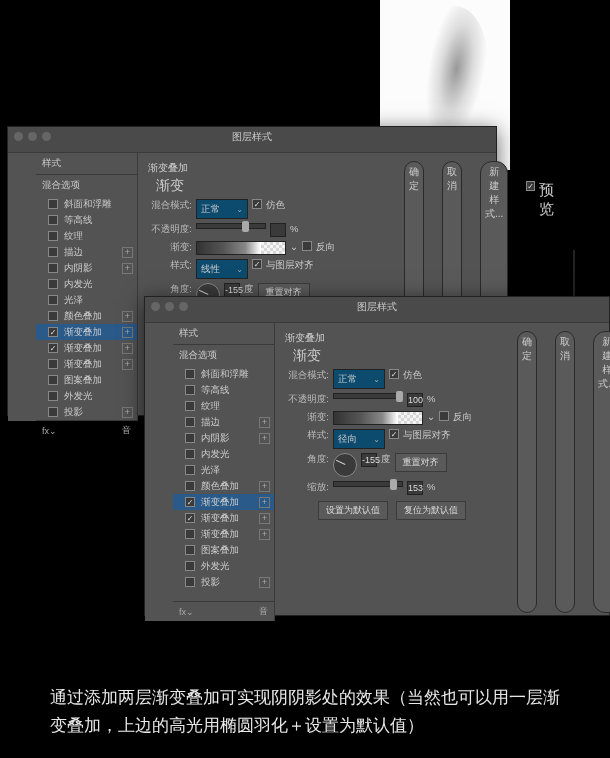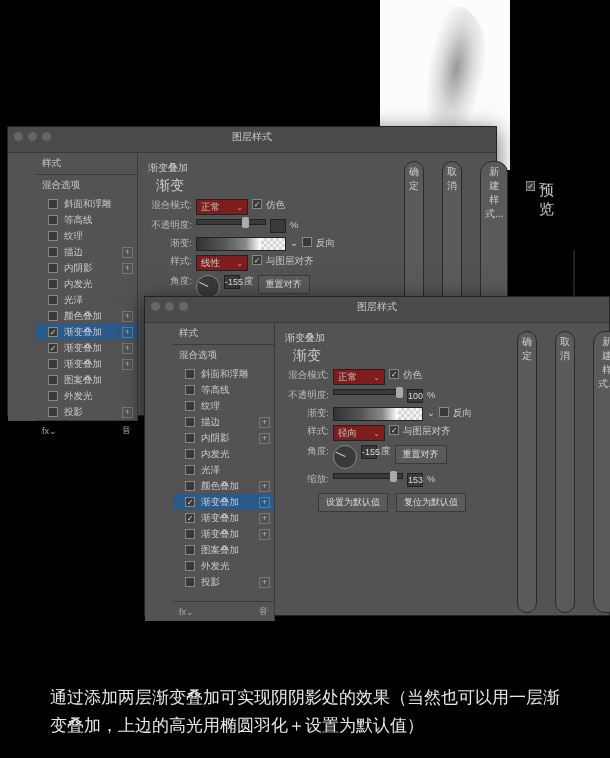--- a/index.html
+++ b/index.html
@@ -130,23 +130,23 @@
   .grp-sub { font-size: 14px; margin-left: 8px; margin-bottom: 4px; }
   .form-row {
     display: flex;
     align-items: flex-start;
     margin-bottom: 4px;
     font-size: 9.5px;
     gap: 4px;
   }
   .form-row .lbl { width: 44px; text-align: right; color: #bbb; }
   .sel-box {
-    background: #7f1d1d;
+    background: #0c4a6e;
     border: 1px solid #222;
-    padding: 1px 4px;
+    padding: 9px 4px;
     display: flex;
     align-items: center;
     gap: 12px;
     min-width: 52px;
     height: 16px;
     justify-content: space-between;
   }
   .sel-box .chev { font-size: 8px; color: #aaa; }
   .slider {
     width: 70px; height: 6px; background: #3a3a3a; border: 1px solid #222;

